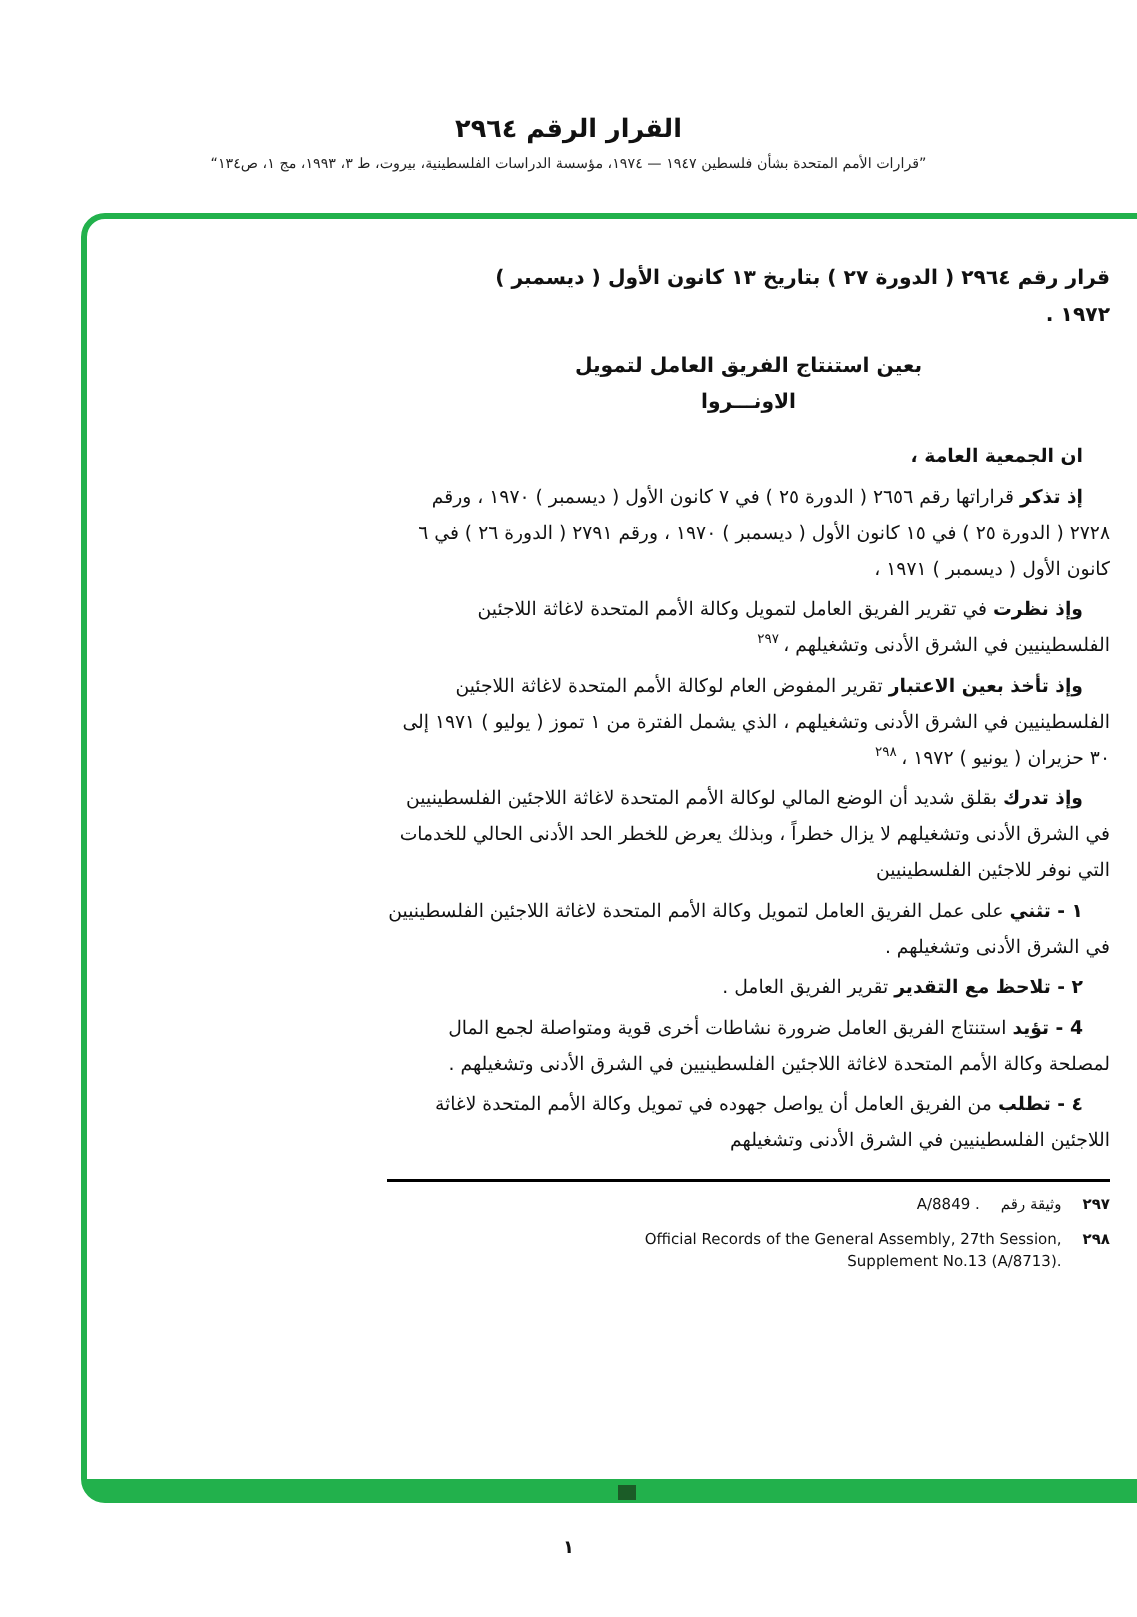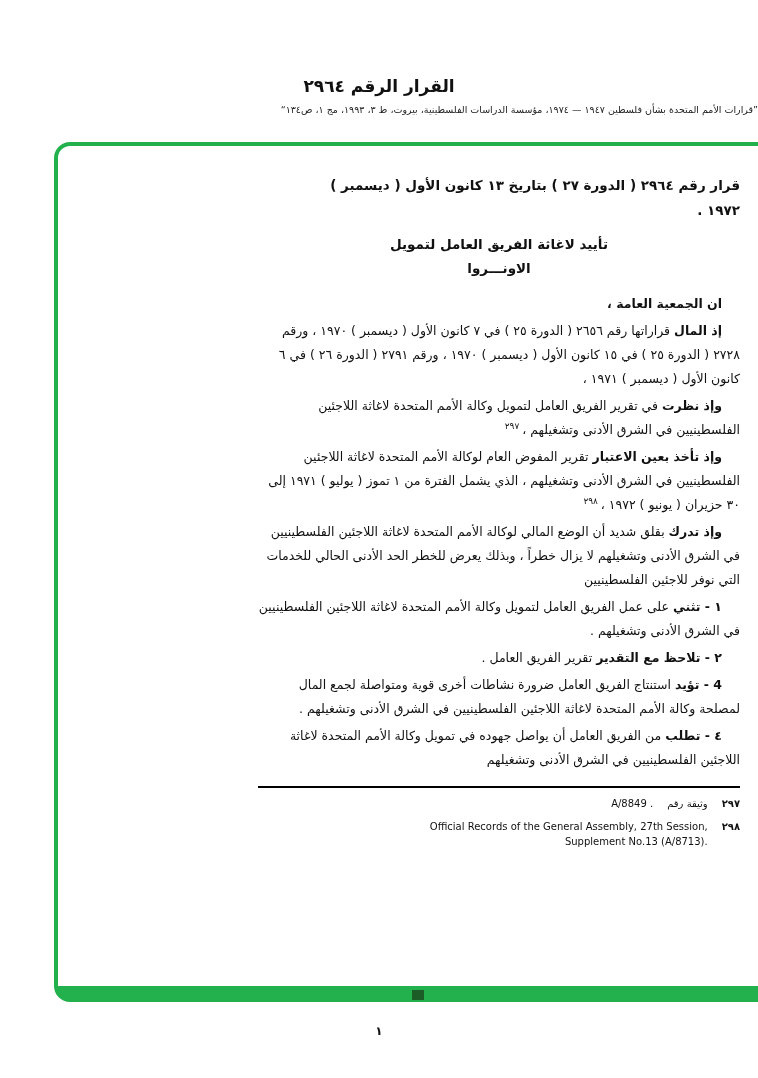--- a/index.html
+++ b/index.html
@@ -9,21 +9,21 @@
     font-family: "DejaVu Sans", sans-serif;
     color: #111;
     overflow: hidden;
   }
   .page-title {
     position: absolute; top: 76px; left: 0; width: 100%;
     text-align: center; font-weight: bold; font-size: 17px;
   }
   .page-subtitle {
     position: absolute; top: 104px; left: 0; width: 100%;
-    font-size: 9.5px; color: #222;
+    text-align: center; font-size: 9.5px; color: #222;
     direction: rtl;
   }
   .frame {
     position: absolute; left: 54px; top: 142px; width: 728px; height: 860px;
     border: 4px solid var(--frame, #22b14c);
     border-bottom-width: 16px;
     border-radius: 16px;
   }
   .frame-mark {
     position: absolute; bottom: -14px; left: 50%; transform: translateX(-50%);
@@ -64,27 +64,27 @@
 <div class="page-subtitle">”قرارات الأمم المتحدة بشأن فلسطين ١٩٤٧ — ١٩٧٤، مؤسسة الدراسات الفلسطينية، بيروت، ط ٣، ١٩٩٣، مج ١، ص١٣٤“</div>
 
 <div class="frame">
   <div class="frame-mark"></div>
 
   <div class="doc">
     <div class="doc-heading">قرار رقم ٢٩٦٤ ( الدورة ٢٧ ) بتاريخ ١٣ كانون الأول ( ديسمبر )</div>
     <div class="doc-heading-l2">١٩٧٢ .</div>
 
     <div class="doc-subheading">
-      <div>تأييد لاغاثة الفريق العامل لتمويل</div>
+      <div>بعين استنتاج الفريق العامل لتمويل</div>
       <div>الاونـــروا</div>
     </div>
 
     <div class="paras">
         <div class="para"><b>ان الجمعية العامة ،</b></div>
-        <div class="para"><b>إذ المال</b> قراراتها رقم ٢٦٥٦ ( الدورة ٢٥ ) في ٧ كانون الأول ( ديسمبر ) ١٩٧٠ ، ورقم ٢٧٢٨ ( الدورة ٢٥ ) في ١٥ كانون الأول ( ديسمبر ) ١٩٧٠ ، ورقم ٢٧٩١ ( الدورة ٢٦ ) في ٦ كانون الأول ( ديسمبر ) ١٩٧١ ،</div>
+        <div class="para"><b>إذ تذكر</b> قراراتها رقم ٢٦٥٦ ( الدورة ٢٥ ) في ٧ كانون الأول ( ديسمبر ) ١٩٧٠ ، ورقم ٢٧٢٨ ( الدورة ٢٥ ) في ١٥ كانون الأول ( ديسمبر ) ١٩٧٠ ، ورقم ٢٧٩١ ( الدورة ٢٦ ) في ٦ كانون الأول ( ديسمبر ) ١٩٧١ ،</div>
         <div class="para"><b>وإذ نظرت</b> في تقرير الفريق العامل لتمويل وكالة الأمم المتحدة لاغاثة اللاجئين الفلسطينيين في الشرق الأدنى وتشغيلهم ،<sup> ٢٩٧</sup></div>
         <div class="para"><b>وإذ تأخذ بعين الاعتبار</b> تقرير المفوض العام لوكالة الأمم المتحدة لاغاثة اللاجئين الفلسطينيين في الشرق الأدنى وتشغيلهم ، الذي يشمل الفترة من ١ تموز ( يوليو ) ١٩٧١ إلى ٣٠ حزيران ( يونيو ) ١٩٧٢ ،<sup> ٢٩٨</sup></div>
         <div class="para"><b>وإذ تدرك</b> بقلق شديد أن الوضع المالي لوكالة الأمم المتحدة لاغاثة اللاجئين الفلسطينيين في الشرق الأدنى وتشغيلهم لا يزال خطراً ، وبذلك يعرض للخطر الحد الأدنى الحالي للخدمات التي نوفر للاجئين الفلسطينيين</div>
         <div class="para"><b>١ - تثني</b> على عمل الفريق العامل لتمويل وكالة الأمم المتحدة لاغاثة اللاجئين الفلسطينيين في الشرق الأدنى وتشغيلهم .</div>
         <div class="para"><b>٢ - تلاحظ مع التقدير</b> تقرير الفريق العامل .</div>
         <div class="para"><b>4 - تؤيد</b> استنتاج الفريق العامل ضرورة نشاطات أخرى قوية ومتواصلة لجمع المال لمصلحة وكالة الأمم المتحدة لاغاثة اللاجئين الفلسطينيين في الشرق الأدنى وتشغيلهم .</div>
         <div class="para"><b>٤ - تطلب</b> من الفريق العامل أن يواصل جهوده في تمويل وكالة الأمم المتحدة لاغاثة اللاجئين الفلسطينيين في الشرق الأدنى وتشغيلهم</div>
       </div>
 
     <div class="footnotes">

